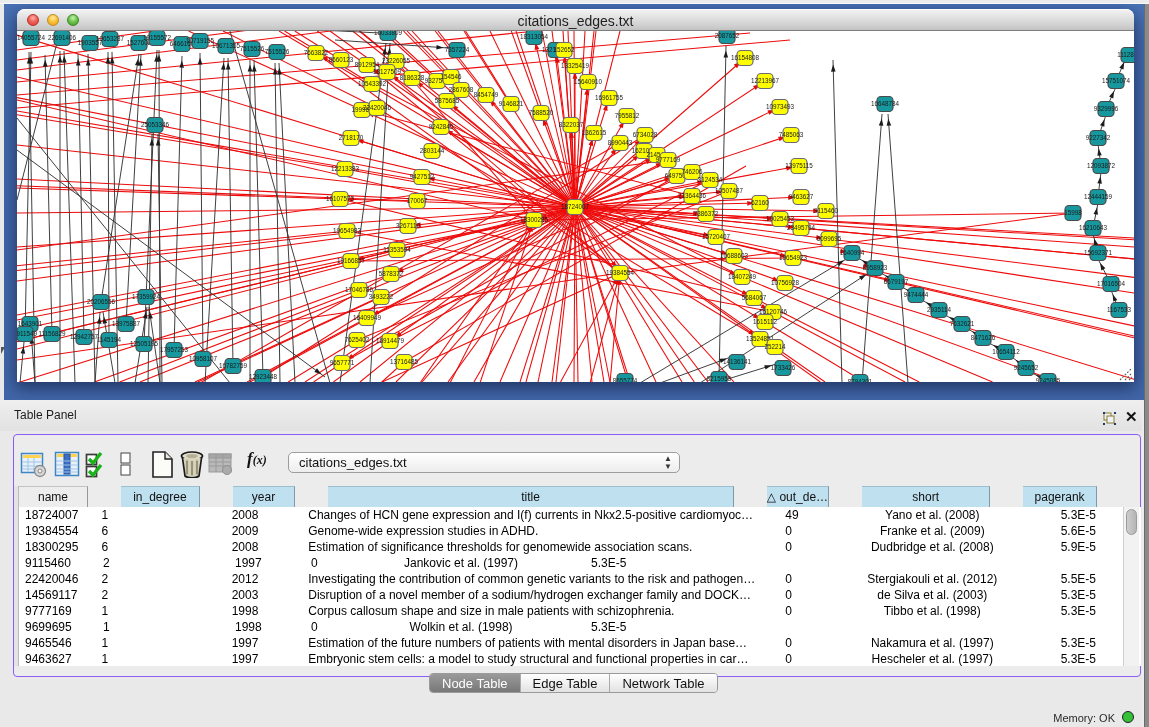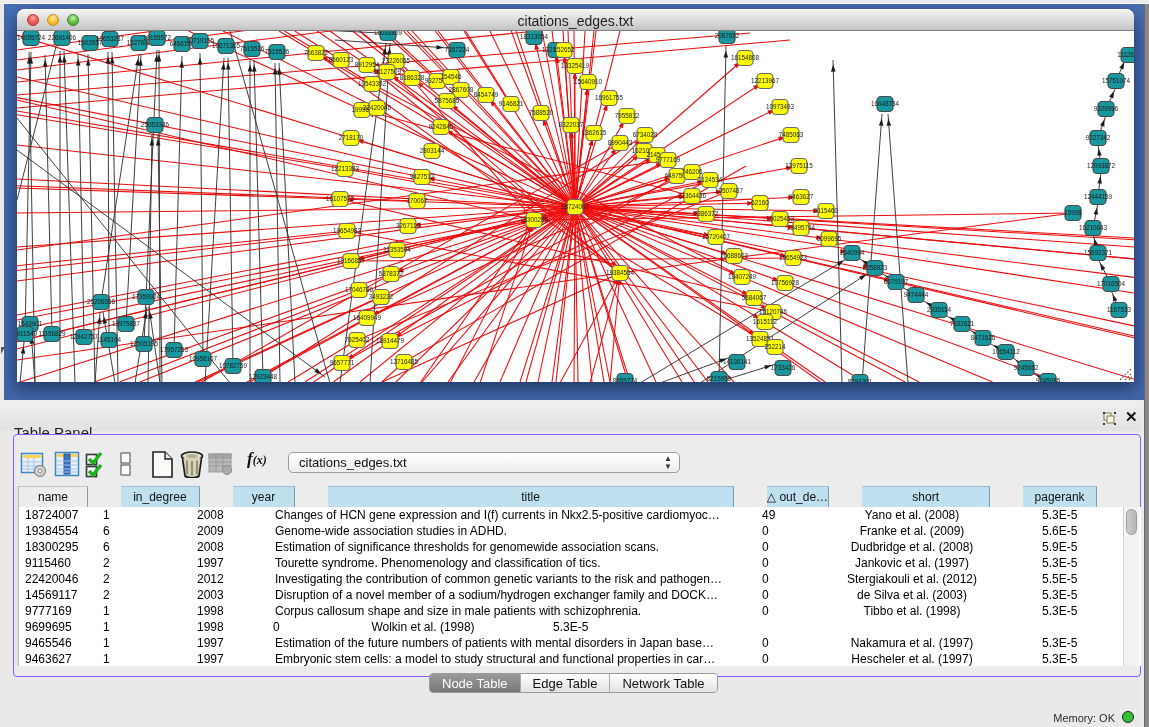--- a/index.html
+++ b/index.html
@@ -12,36 +12,36 @@
 #titlebar { position:absolute; left:0; top:0; width:1117px; height:22px; border-radius:8px 8px 0 0;
   background:linear-gradient(#f4f4f4,#cfcfcf 80%,#c2c2c2); border-bottom:1px solid #7e7e7e; box-shadow:inset 0 1px 0 #fdfdfd; }
 #title { position:absolute; left:0; right:0; top:4px; text-align:center; font-size:14px; color:#1e1e1e; }
 .tl { position:absolute; top:5px; width:12px; height:12px; border-radius:50%; }
 #tl-r { left:10px; background:radial-gradient(circle at 50% 30%, #ffb3ac 0%, #f0625a 45%, #d93b32 100%); border:1px solid #b5332c; }
 #tl-y { left:30px; background:radial-gradient(circle at 50% 30%, #ffe9a8 0%, #f8c12f 50%, #e89e20 100%); border:1px solid #c28b22; }
 #tl-g { left:50px; background:radial-gradient(circle at 50% 30%, #c4f2b4 0%, #6cc245 50%, #3d9a2c 100%); border:1px solid #3a8a28; }
 #canvas { position:absolute; left:0; top:22px; width:1117px; height:351px; background:#fff; overflow:hidden; }
 #tpanel { position:absolute; left:0; top:400px; width:1142px; height:327px; background:#e9e9e9; }
 #tph { position:absolute; left:0; top:0; width:1142px; height:31px; background:linear-gradient(#efefef,#e2e2e2); }
-#tph span { position:absolute; left:14px; top:24px; font-size:15px; color:#1e1e1e; }
+#tph span { position:absolute; left:14px; top:8px; font-size:12px; color:#1e1e1e; }
 #floaticon { position:absolute; left:1103px; top:12px; width:13px; height:13px; }
 #closex { position:absolute; left:1125px; top:8px; font-size:15px; font-weight:bold; color:#111; }
 #panel { position:absolute; left:13px; top:34px; width:1128px; height:243px; background:#ececec; border:1px solid #8b5cf6; border-radius:4px; }
 .ticon { position:absolute; top:16px; }
 #combo { position:absolute; left:274px; top:17px; width:392px; height:21px; background:linear-gradient(#ffffff,#ededed); border:1px solid #9d9d9d; border-radius:5px; font-size:13px; color:#111; padding:2px 0 0 10px; }
 #combo .arr { position:absolute; right:7px; top:2px; font-size:8px; color:#333; line-height:8px; text-align:center; }
 #thead { position:absolute; left:5px; top:51px; width:1078px; height:21px; display:flex; font-size:12px; color:#111;gap:33px; }
 #thead div { border-right:1px solid #7e99a8; border-top:1px solid #9ebdcd; display:flex; align-items:center; justify-content:center; background:#bfe0ef; }
 #thead .h0 { background:#ededed; border-top:1px solid #c2c2c2; border-right:1px solid #989898; }
 #tbody { position:absolute; left:5px; top:72px; width:1122px; height:159px; background:#fff; font-size:12px; color:#000; }
 .tr { display:flex; height:16px; line-height:16px; white-space:nowrap; }
 .tr div { overflow:hidden; }
 .c0 { width:78px; padding-left:6px; }
 .c1 { width:96px; padding-left:6px; }
-.c2 { width:76px; padding-left:4px; }
+.c2 { width:76px; padding-left:4px;margin-left:38px; }
 .c3 { width:489px; padding-left:6px; }
 .c4 { width:76px; padding-left:4px; }
 .c5 { width:156px; text-align:center; }
 .c6 { width:90px; padding-left:8px;margin-left:44px; }
 #gutter { position:absolute; left:0; top:51px; width:5px; height:180px; background:#e4e4e4; border-right:1px solid #bbb; }
 #vscroll { position:absolute; left:1109px; top:72px; width:16px; height:159px; background:#f2f2f2; border-left:1px solid #d0d0d0; }
 #vthumb { position:absolute; left:2px; top:2px; width:11px; height:26px; background:linear-gradient(90deg,#cdcdcd,#b5b5b5); border:1px solid #9a9a9a; border-radius:6px; }
 #tabs { position:absolute; left:429px; top:273px; height:20px; display:flex; border:1px solid #9a9a9a; border-radius:4px; overflow:hidden; font-size:13px; }
 .tab { padding:2px 12px 0 12px; background:linear-gradient(#ffffff,#e2e2e2); color:#111; border-right:1px solid #aaa; }
 .tab.sel { background:linear-gradient(#9a9a9a,#787878); color:#fff; }
@@ -819,39 +819,38 @@
             <div class="c2">2008</div>
             <div class="c3">Changes of HCN gene expression and I(f) currents in Nkx2.5-positive cardiomyoc…</div>
             <div class="c4">49</div>
             <div class="c5">Yano et al. (2008)</div>
             <div class="c6">5.3E-5</div>
           </div>
 <div class="tr">
             <div class="c0">19384554</div>
             <div class="c1">6</div>
             <div class="c2">2009</div>
-            <div class="c3">Genome-wide association studies in ADHD.</div>
+            <div class="c3">Genome-wide expression studies in ADHD.</div>
             <div class="c4">0</div>
             <div class="c5">Franke et al. (2009)</div>
             <div class="c6">5.6E-5</div>
           </div>
 <div class="tr">
             <div class="c0">18300295</div>
             <div class="c1">6</div>
             <div class="c2">2008</div>
             <div class="c3">Estimation of significance thresholds for genomewide association scans.</div>
             <div class="c4">0</div>
             <div class="c5">Dudbridge et al. (2008)</div>
             <div class="c6">5.9E-5</div>
           </div>
 <div class="tr">
             <div class="c0">9115460</div>
             <div class="c1">2</div>
             <div class="c2">1997</div>
-            <div class="c3">Tourette syndrome. Phenomenology and classification of tics.</div>
             <div class="c4">0</div>
             <div class="c5">Jankovic et al. (1997)</div>
             <div class="c6">5.3E-5</div>
           </div>
 <div class="tr">
             <div class="c0">22420046</div>
             <div class="c1">2</div>
             <div class="c2">2012</div>
             <div class="c3">Investigating the contribution of common genetic variants to the risk and pathogen…</div>
             <div class="c4">0</div>

